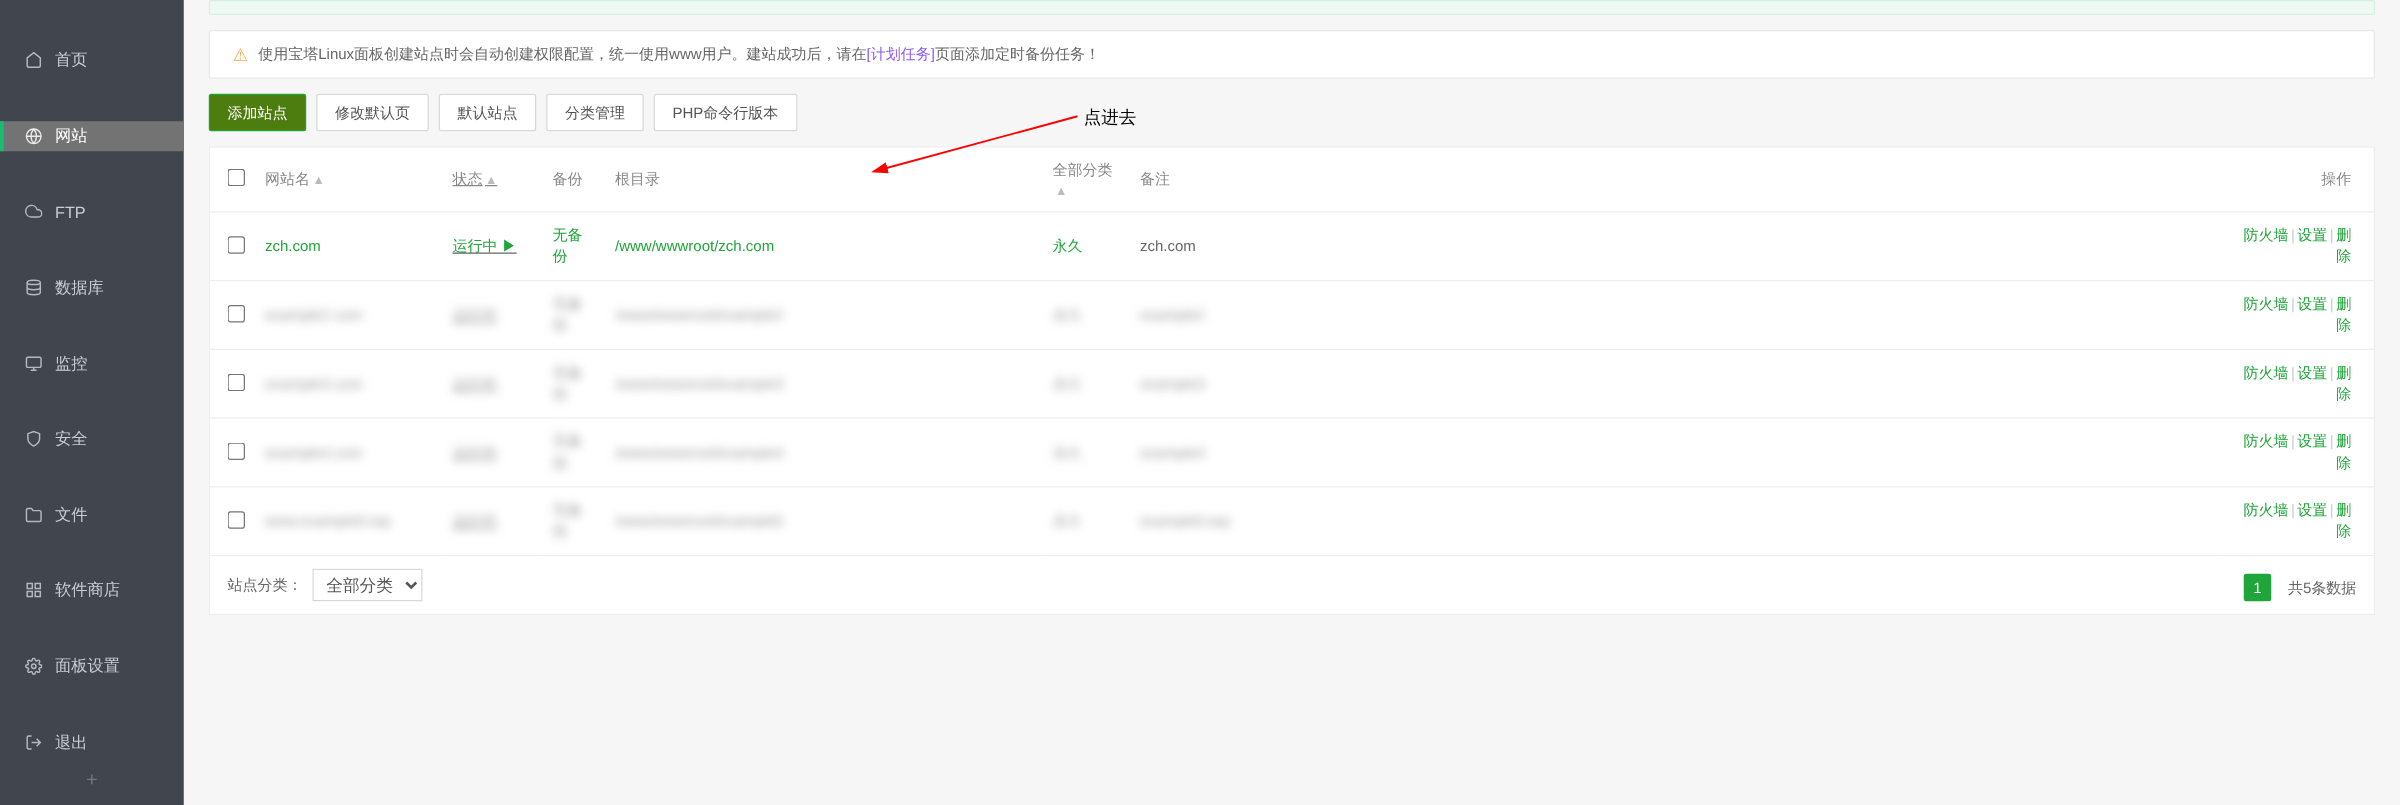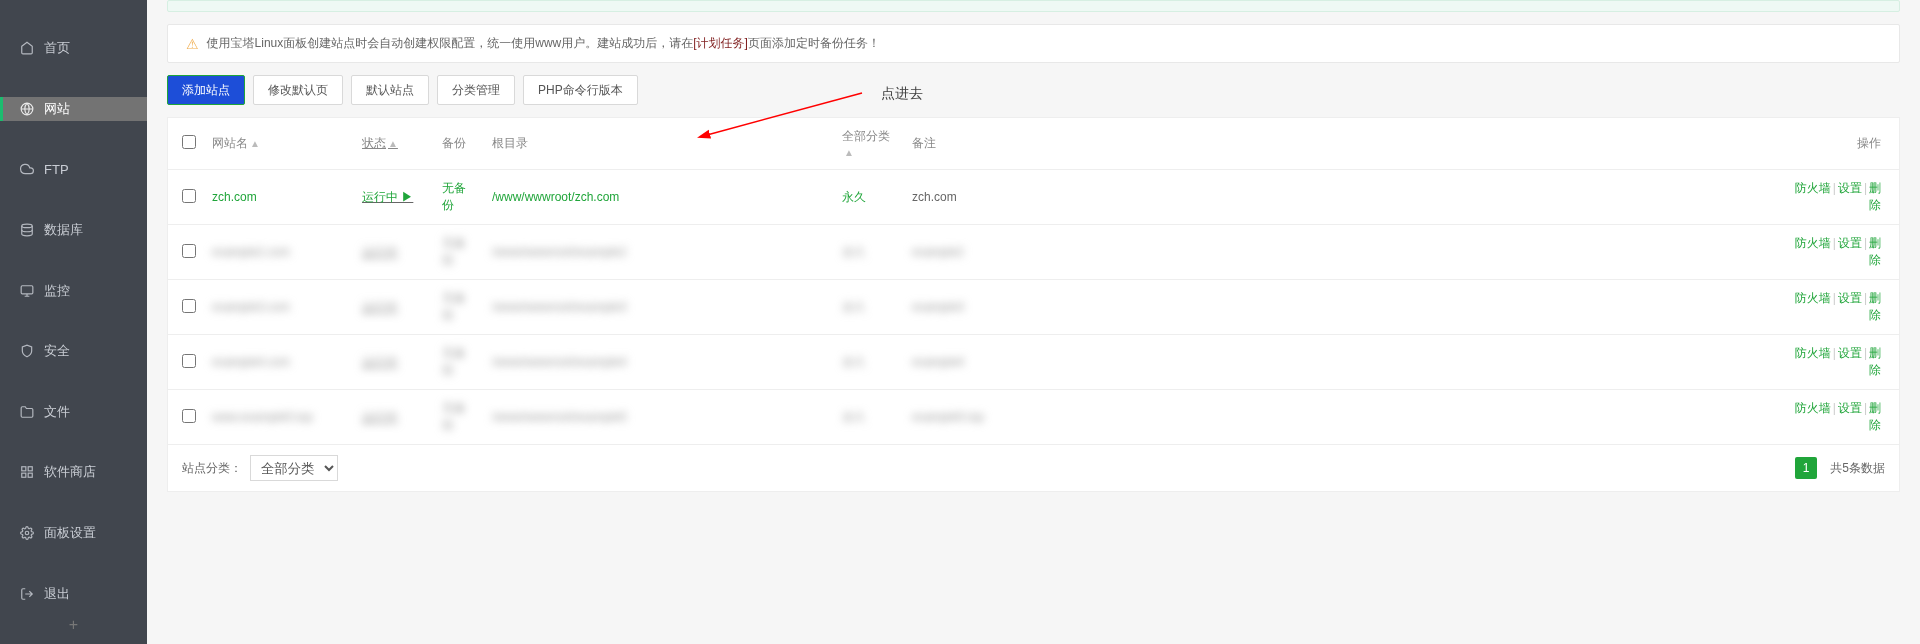--- a/index.html
+++ b/index.html
@@ -7,46 +7,46 @@
 .layout { display: flex; width: 1920px; height: 644px; }
 .sidebar { width: 147px; background: #41464e; color: #c9cdd4; display: flex; flex-direction: column; }
 .sidebar-item { height: 36px; display: flex; align-items: center; padding-left: 20px; gap: 10px; cursor: pointer; font-size: 13px; color: #c9cdd4; margin-top: 36px; }
 .sidebar-item.active { background: #737373; color: #fff; border-left: 3px solid #1bbc6f; padding-left: 17px; }
 .sidebar-icon { width: 14px; height: 14px; display: inline-flex; align-items: center; justify-content: center; opacity: 0.85; }
 .sidebar-plus { color: #777; text-align: center; font-size: 16px; padding: 10px 0; cursor: pointer; }
 .main { flex: 1; padding: 0 20px 20px 20px; overflow: hidden; }
 .top-alert { margin-top: 0; background: #eef9f4; border: 1px solid #d6efe2; border-radius: 2px; height: 12px; }
 .info-bar { margin-top: 12px; background: #fff; border: 1px solid #e8e8e8; border-radius: 2px; padding: 10px 18px; display: flex; align-items: center; gap: 8px; color: #666; }
 .info-bar .warn-icon { color: #f0ad4e; font-size: 14px; }
-.info-bar .link { color: #7f1d1d; }
+.info-bar .link { color: #8b5cf6; }
 .toolbar { margin-top: 12px; display: flex; gap: 8px; align-items: center; position: relative; }
 .btn { height: 30px; padding: 0 14px; border: 1px solid #d9d9d9; background: #fff; color: #555; border-radius: 2px; cursor: pointer; font-size: 12px; display: inline-flex; align-items: center; }
-.btn-primary { background: #1d4ed8; border-color: #20a53a; color: #fff; }
+.btn-primary { background: #4d7c0f; border-color: #20a53a; color: #fff; }
 .annotation { position: absolute; left: 530px; top: 0; pointer-events: none; }
-.annotation-text { color: #404040; font-size: 14px; position: absolute; left: 184px; top: 10px; white-space: nowrap; }
+.annotation-text { color: #000000; font-size: 14px; position: absolute; left: 170px; top: 10px; white-space: nowrap; }
 .table-wrap { margin-top: 12px; background: #fff; border: 1px solid #eee; }
 .table { width: 100%; border-collapse: collapse; }
 .table th, .table td { text-align: left; padding: 10px 8px; border-bottom: 1px solid #eee; font-weight: normal; height: 30px; }
 .table th { color: #888; font-size: 12px; }
 .table th.right, .table td.right { text-align: right; padding-right: 18px; }
 .sort-arrow { color: #bbb; font-size: 10px; margin-left: 2px; }
 .chk { width: 14px; height: 14px; }
 .col-chk { width: 34px; padding-left: 14px !important; }
 .col-name { width: 150px; }
 .col-status { width: 80px; text-decoration: underline; }
 .col-backup { width: 50px; }
 .col-root { width: 350px; }
 .col-expire { width: 70px; }
 .col-remark { width: auto; }
 .col-ops { width: 120px; }
 .link-green { color: #20a53a; cursor: pointer; }
 .ops a { color: #20a53a; cursor: pointer; }
 .ops .sep { color: #ccc; margin: 0 2px; }
 .blur { filter: blur(4px); color: #999; }
-.footer-bar { display: flex; align-items: center; justify-content: space-between; padding: 10px 14px; }
+.footer-bar { display: flex; align-items: flex-end; justify-content: space-between; padding: 10px 14px; }
 .footer-left { display: flex; align-items: center; gap: 8px; color: #666; }
 .select { height: 26px; border: 1px solid #d9d9d9; background: #fff; padding: 0 6px; color: #555; }
 .page-badge { background: #20a53a; color: #fff; width: 22px; height: 22px; display: inline-flex; align-items: center; justify-content: center; border-radius: 2px; margin-right: 10px; }
 svg { display: block; }
 </style>
 </head>
 <body>
 
 <div class="layout">
   <div class="sidebar" id="sidebar">

